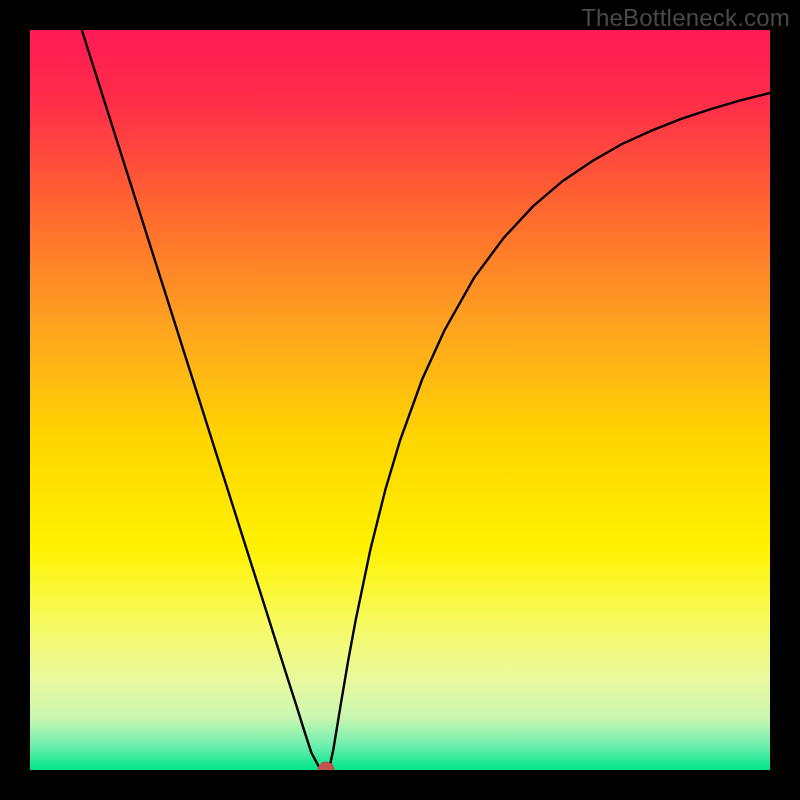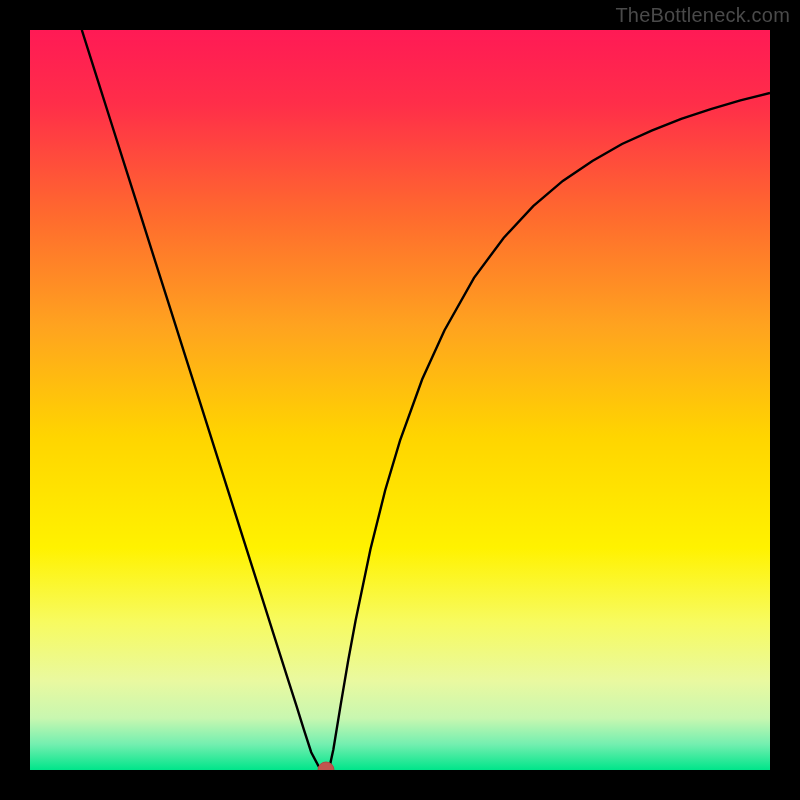--- a/index.html
+++ b/index.html
@@ -15,21 +15,21 @@
     position: relative;
     width: 800px;
     height: 800px;
     background: #000;
   }
   .watermark {
     position: absolute;
     top: 4px;
     right: 10px;
     color: #4a4a4a;
-    font-size: 20px;
+    font-size: 24px;
     font-weight: 400;
     letter-spacing: 0.2px;
     z-index: 10;
     user-select: none;
   }
   .plot-area {
     position: absolute;
     left: 30px;
     top: 30px;
     width: 740px;

